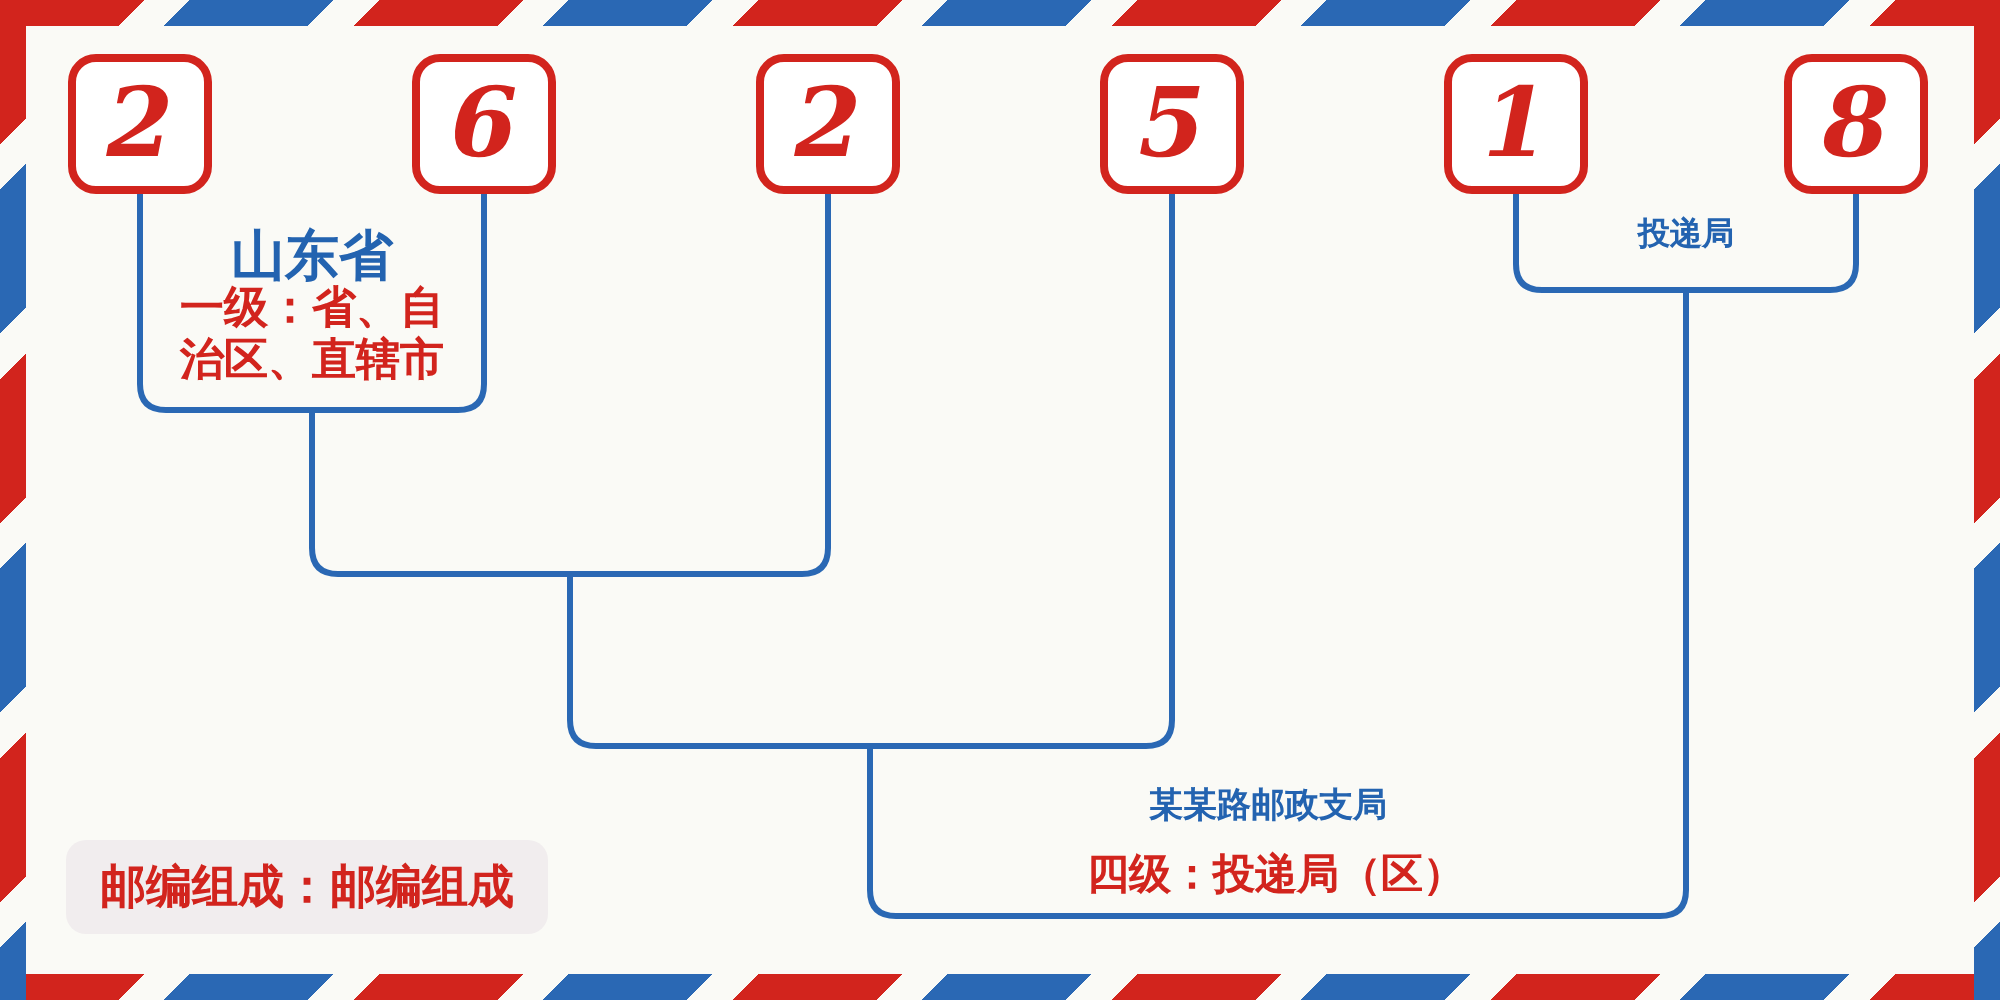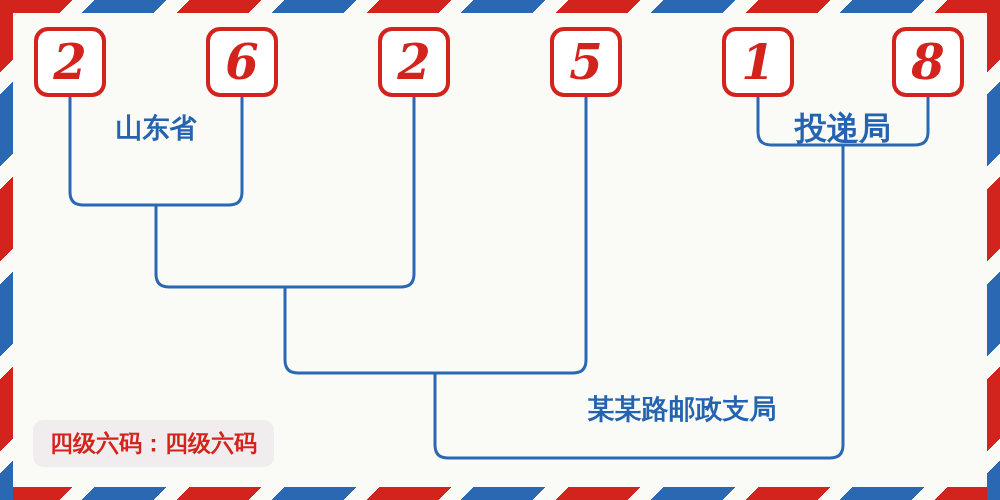--- a/index.html
+++ b/index.html
@@ -43,22 +43,22 @@
     font-size:48px;line-height:1;
     color:var(--red,#d2241d);
   }
 
   
   .lbl{
     position:absolute;transform:translateX(-50%);
     white-space:nowrap;font-weight:bold;text-align:right;
   }
   .title-blue{color:var(--text-blue,#2363b0);font-size:27px;}
-  .title-blue.md{font-size:32px;}
-  .title-blue.sm{font-size:27px;margin-left:48px;}
+  .title-blue.md{font-size:16px;}
+  .title-blue.sm{font-size:17px;}
   .desc-red{color:var(--red,#d2241d);font-size:22px;}
   .desc-red.sm{font-size:21px;}
   .prewrap{white-space:pre-line;line-height:26px;}
 
   
   .badge{
     position:absolute;left:33px;top:420px;
     background:var(--badge-bg,#f1edee);
     border-radius:10px;
     padding:8px 17px;
@@ -99,20 +99,23 @@
       <span>5</span>
     </div>
   <div class="digit-box" style="left:722px">
       <span>1</span>
     </div>
   <div class="digit-box" style="left:892px">
       <span>8</span>
     </div>
 
   <div class="lbl title-blue" style="left:156px;top:110px">山东省</div>
+  <div class="lbl desc-red prewrap" style="left:156px;top:142px">一级：省、自
+治区、直辖市</div>
   <div class="lbl title-blue sm" style="left:634px;top:391px">某某路邮政支局</div>
+  <div class="lbl desc-red sm" style="left:638px;top:423px">四级：投递局（区）</div>
   <div class="lbl title-blue md" style="left:843px;top:107px">投递局</div>
 
   <div class="badge">
-    <span>四级六码：四级六码</span>
+    <span>邮编组成：邮编组成</span>
   </div>
 
 </div>
 
 </body></html>

